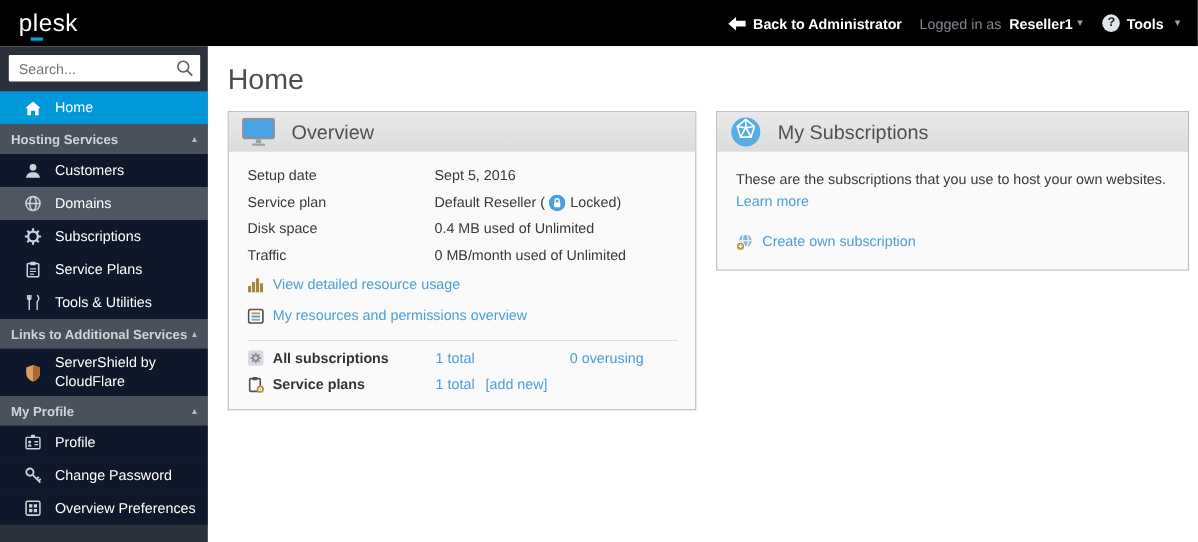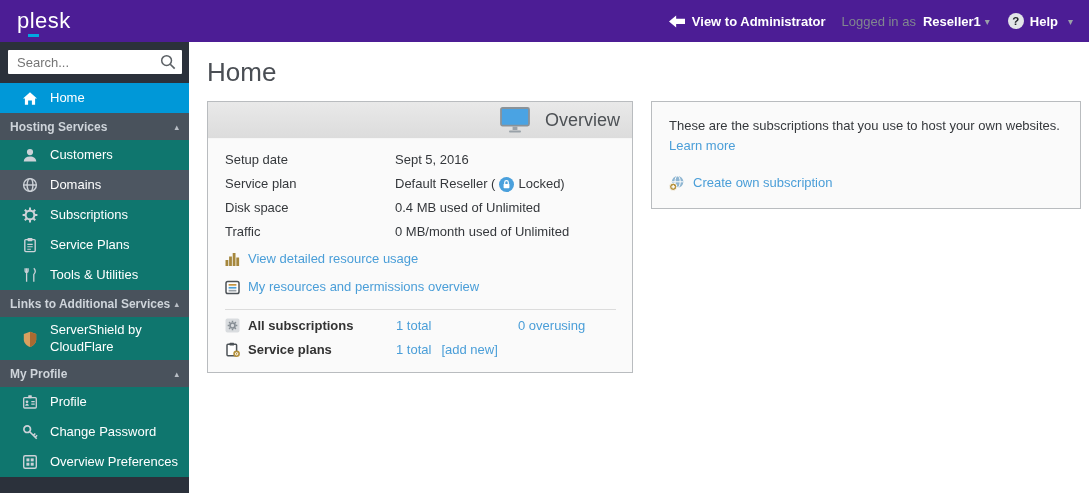--- a/index.html
+++ b/index.html
@@ -8,21 +8,21 @@
     width: 1089px; height: 493px; overflow: hidden; position: relative;
     font-family: "Liberation Sans", "DejaVu Sans", sans-serif;
     font-size: 13px; color: #35383c; background: #fff;
   }
   a { text-decoration: none; cursor: pointer; }
   .link { color: #4a9ed8; }
 
   
   .topbar {
     position: absolute; top: 0; left: 0; width: 1089px; height: 42px;
-    background: #4c1d95; display: flex; align-items: center; color: #fff;
+    background: #000000; display: flex; align-items: center; color: #fff;
   }
   .logo { position: relative; margin-left: 17px; font-size: 22px; letter-spacing: .5px; line-height: 1; color: #fff; cursor: pointer; }
   .logo-underline { position: absolute; left: 11px; bottom: -5px; width: 11px; height: 3px; background: #00a8e1; }
   .topbar-right { margin-left: auto; display: flex; align-items: center; padding-right: 16px; }
   .back-link { display: flex; align-items: center; gap: 7px; color: #fff; font-weight: bold; }
   .muted { color: #81878f; margin-left: 16px; }
   .user-menu { display: flex; align-items: center; color: #fff; font-weight: bold; margin-left: 7px; }
   .help-menu { display: flex; align-items: center; gap: 6px; color: #fff; font-weight: bold; margin-left: 18px; }
   .caret { font-family: "DejaVu Sans", sans-serif; font-size: 10px; color: #9aa1a9; margin-left: 4px; }
   .help-icon {
@@ -33,21 +33,21 @@
   
   .sidebar { position: absolute; top: 42px; left: 0; width: 189px; height: 451px; background: #2b313b; overflow: hidden; }
   .search-wrap { position: relative; padding: 8px 7px 9px 8px; }
   .search-input {
     width: 100%; height: 24px; border: 0; outline: none; border-radius: 1px;
     padding: 0 30px 0 9px; font-family: inherit; font-size: 13px; color: #333; background: #fff;
   }
   .search-icon { position: absolute; right: 13px; top: 12px; cursor: pointer; }
   .nav-item {
     height: 30px; display: flex; align-items: center; gap: 12px;
-    padding: 0 8px 0 21px; background: #0f766e; color: #fff; cursor: pointer;
+    padding: 0 8px 0 21px; background: #0f172a; color: #fff; cursor: pointer;
   }
   .nav-item.active { background: #0098d8; }
   .nav-item.hovered { background: #4d5661; }
   .nav-item.tall { height: 43px; }
   .nav-item .ic { flex: none; width: 17px; height: 17px; color: #cdd2d8; display: flex; align-items: center; justify-content: center; }
   .nav-item.active .ic { color: #fff; }
   .nav-item .lbl { line-height: 1.25; }
   .nav-section {
     height: 27px; display: flex; align-items: center; padding: 0 10px;
     background: #49525c; color: #ced4da; font-size: 12px; font-weight: bold; cursor: pointer;
@@ -56,21 +56,21 @@
 
   
   .main { position: absolute; top: 42px; left: 189px; right: 0; bottom: 0; background: #fff; padding-left: 18px; }
   .page-title { font-size: 26px; font-weight: 400; color: #4a4e54; margin: 15px 0 13px; }
   .panels { display: flex; gap: 18px; align-items: flex-start; }
   .panel { border: 1px solid #b9bcbf; background: #fafafa; }
   .panel.overview { width: 426px; }
   .panel.subs { width: 430px; }
   .panel-header {
     height: 37px; display: flex; align-items: center; gap: 15px; padding: 0 12px;
-    background: linear-gradient(#e9e9e9, #dcdcdc); border-bottom: 1px solid #f6f6f6; justify-content: flex-end;
+    background: linear-gradient(#e9e9e9, #dcdcdc); border-bottom: 1px solid #f6f6f6;
   }
   .panel-title { font-size: 18px; font-weight: 400; color: #4d5155; margin: 0; }
   .hdr-ic { flex: none; display: flex; }
   .panel-body { padding: 13px 16px 14px 17px; }
 
   .info-row { display: flex; margin-bottom: 8px; line-height: 16px; }
   .info-label { width: 170px; flex: none; }
   .info-value { display: flex; align-items: center; gap: 4px; }
 
   .action-link { display: flex; align-items: center; gap: 8px; margin-top: 11px; line-height: 16px; }
@@ -94,30 +94,30 @@
     <span>plesk</span>
     <span class="logo-underline"></span>
   </div>
   <div class="topbar-right">
     <a class="back-link">
       <span class="ic" style="display:flex;">
         <svg width="16" height="13" viewBox="0 0 17 13">
             <path d="M7.6 0v3.6H17v5.6H7.6V13L0 6.5Z" fill="#fff"></path>
           </svg>
       </span>
-      <span>View to Administrator</span>
+      <span>Back to Administrator</span>
     </a>
     <span class="muted">Logged in as</span>
     <a class="user-menu">
       <span>Reseller1</span>
       <span class="caret">▾</span>
     </a>
     <a class="help-menu">
       <span class="help-icon">?</span>
-      <span>Help</span>
+      <span>Tools</span>
       <span class="caret">▾</span>
     </a>
   </div>
 </header>
 
 <aside class="sidebar">
   <div class="search-wrap">
     <input class="search-input" type="text" placeholder="Search..." style="">
     <span class="search-icon">
       <svg width="16" height="16" viewBox="0 0 17 17">
@@ -354,20 +354,32 @@
           </span>
           <span class="stat-label">Service plans</span>
           <a class="stat-total auto link">1 total</a>
           <a class="stat-extra gap link">[add new]</a>
         </div>
 
       </div>
     </section>
 
     <section class="panel subs">
+      <div class="panel-header">
+        <span class="hdr-ic">
+          <svg width="28" height="28" viewBox="0 0 28 28">
+            <circle cx="14" cy="14" r="13.2" fill="#57ace0"></circle>
+            <g stroke="#fff" stroke-width="1.5" fill="none" stroke-linejoin="round">
+              <path d="M14 2.6 6.2 9l3 9.6h9.6l3-9.6Z"></path>
+              <path d="M14 2.6v7.6M6.2 9l7.8 1.2M9.2 18.6l4.8-8.8M18.8 18.6l-4.8-8.8M21.8 9l-7.8 1.2"></path>
+            </g>
+          </svg>
+        </span>
+        <h2 class="panel-title">My Subscriptions</h2>
+      </div>
       <div class="panel-body">
         <p class="subs-desc">
           <span>These are the subscriptions that you use to host your own websites.</span>
           <a class="link">Learn more</a>
         </p>
         <div class="create-link">
           <span style="display:flex;">
             <svg width="16" height="16" viewBox="0 0 16 16">
               <circle cx="8.6" cy="6.8" r="5.8" fill="#8fb6d2"></circle>
               <g stroke="#fff" stroke-width="1" fill="none">

